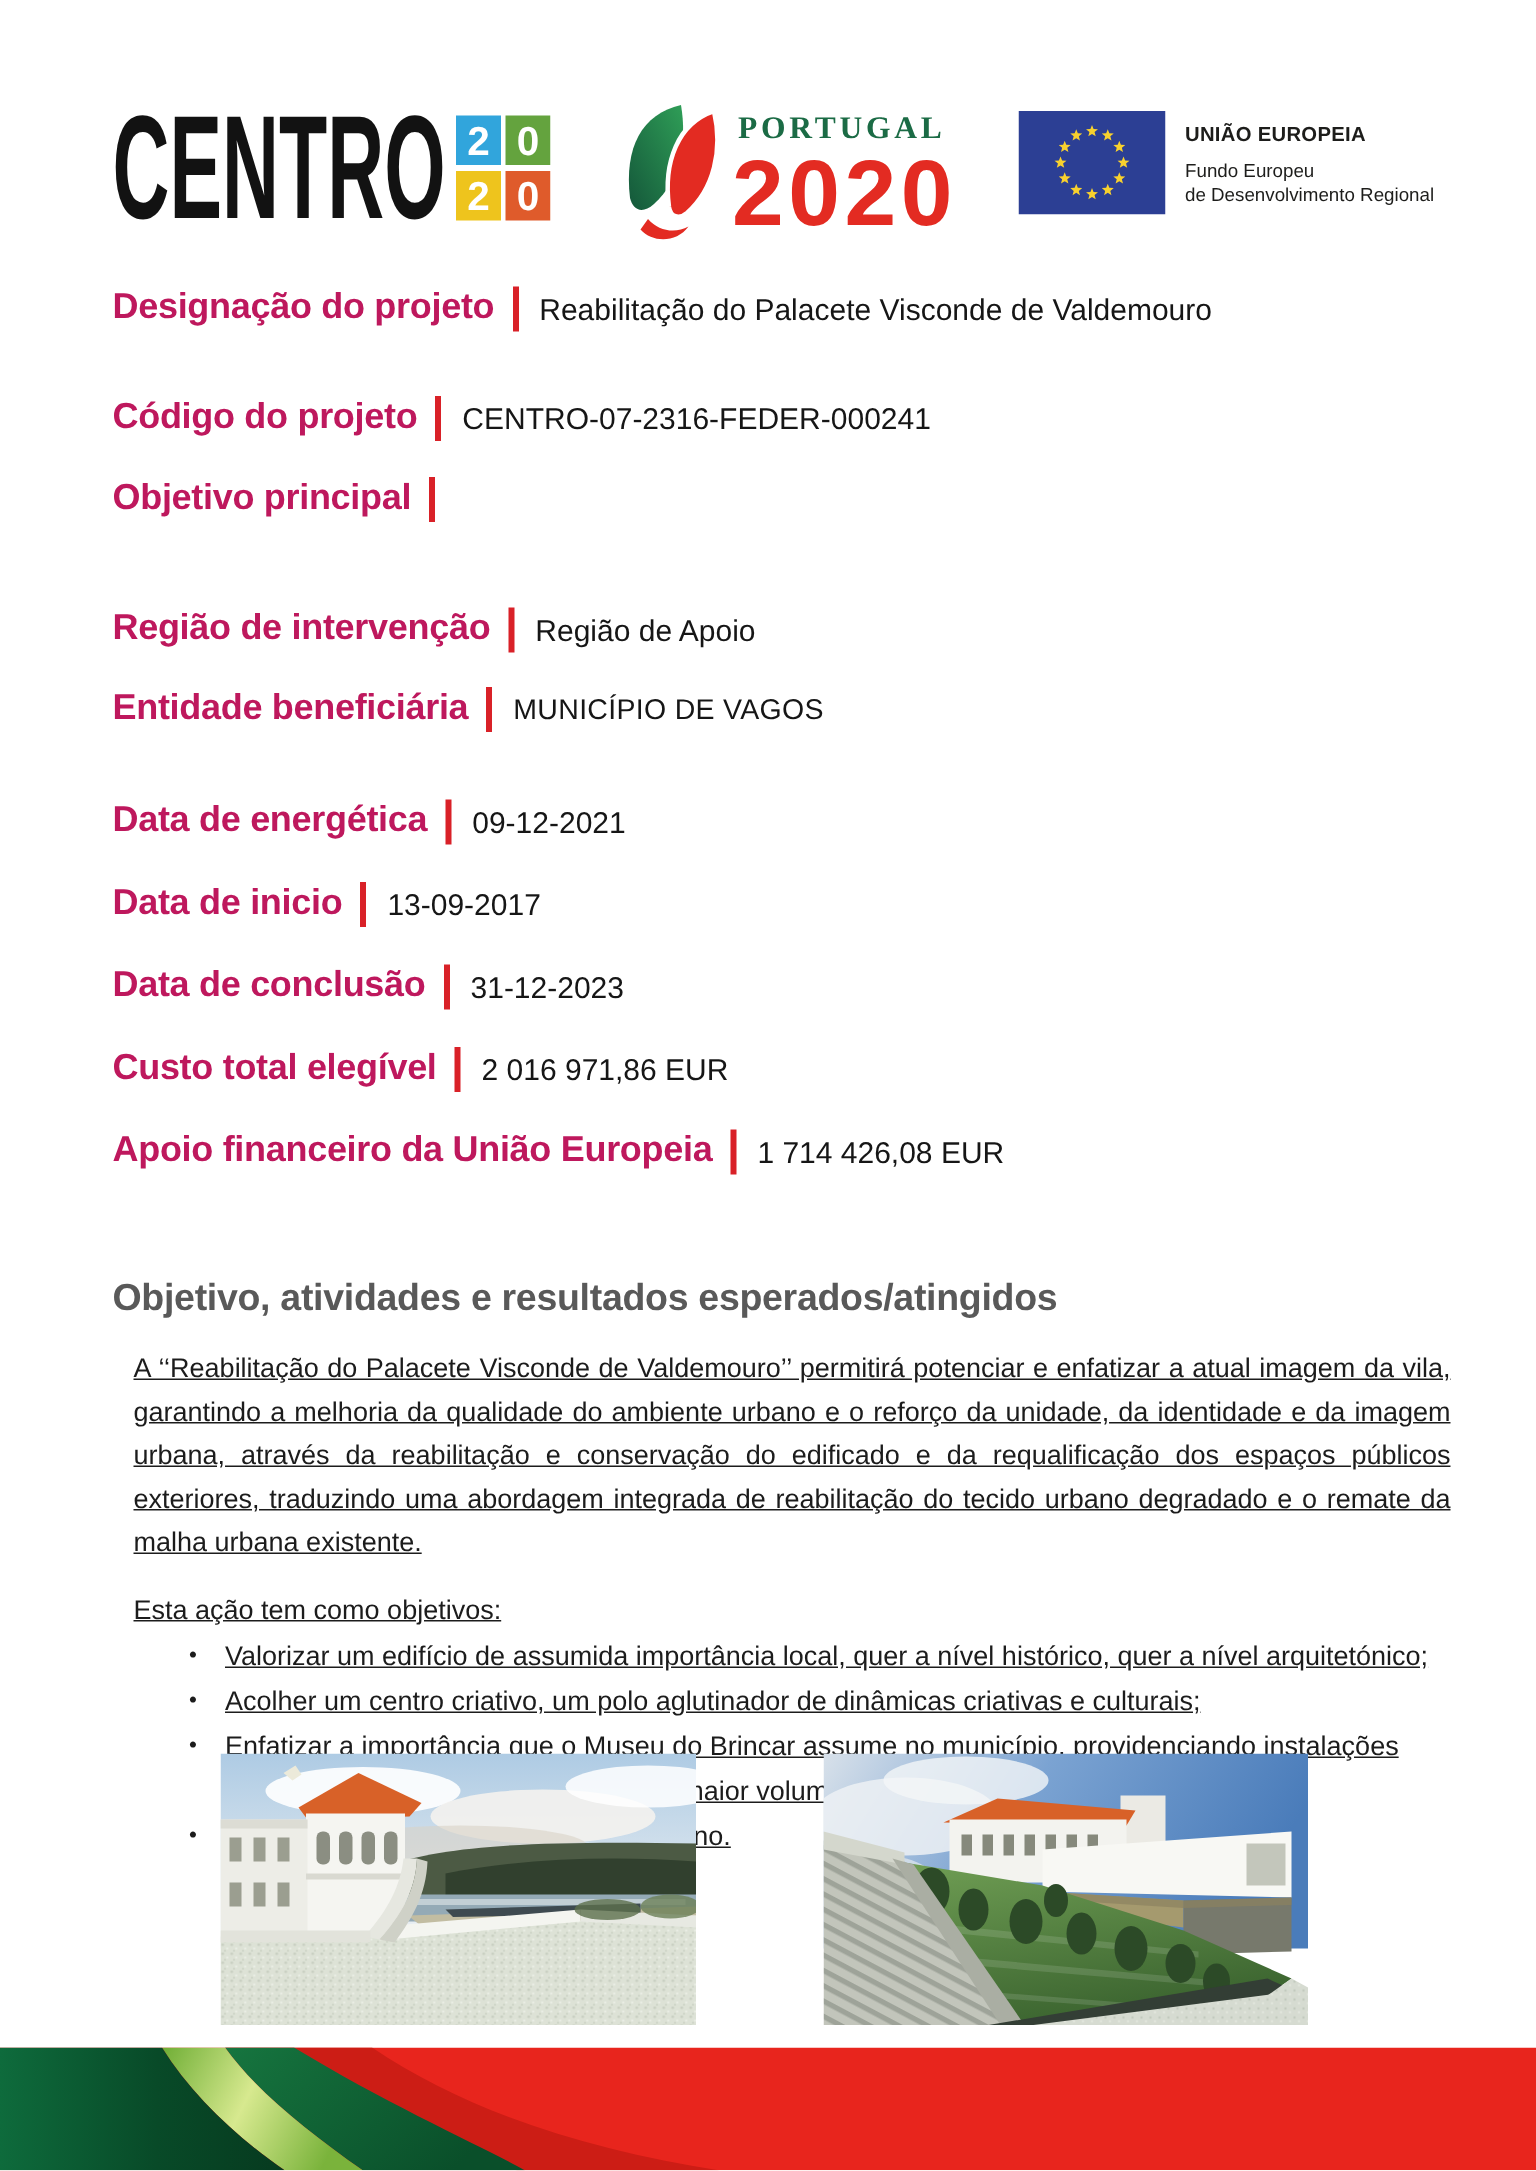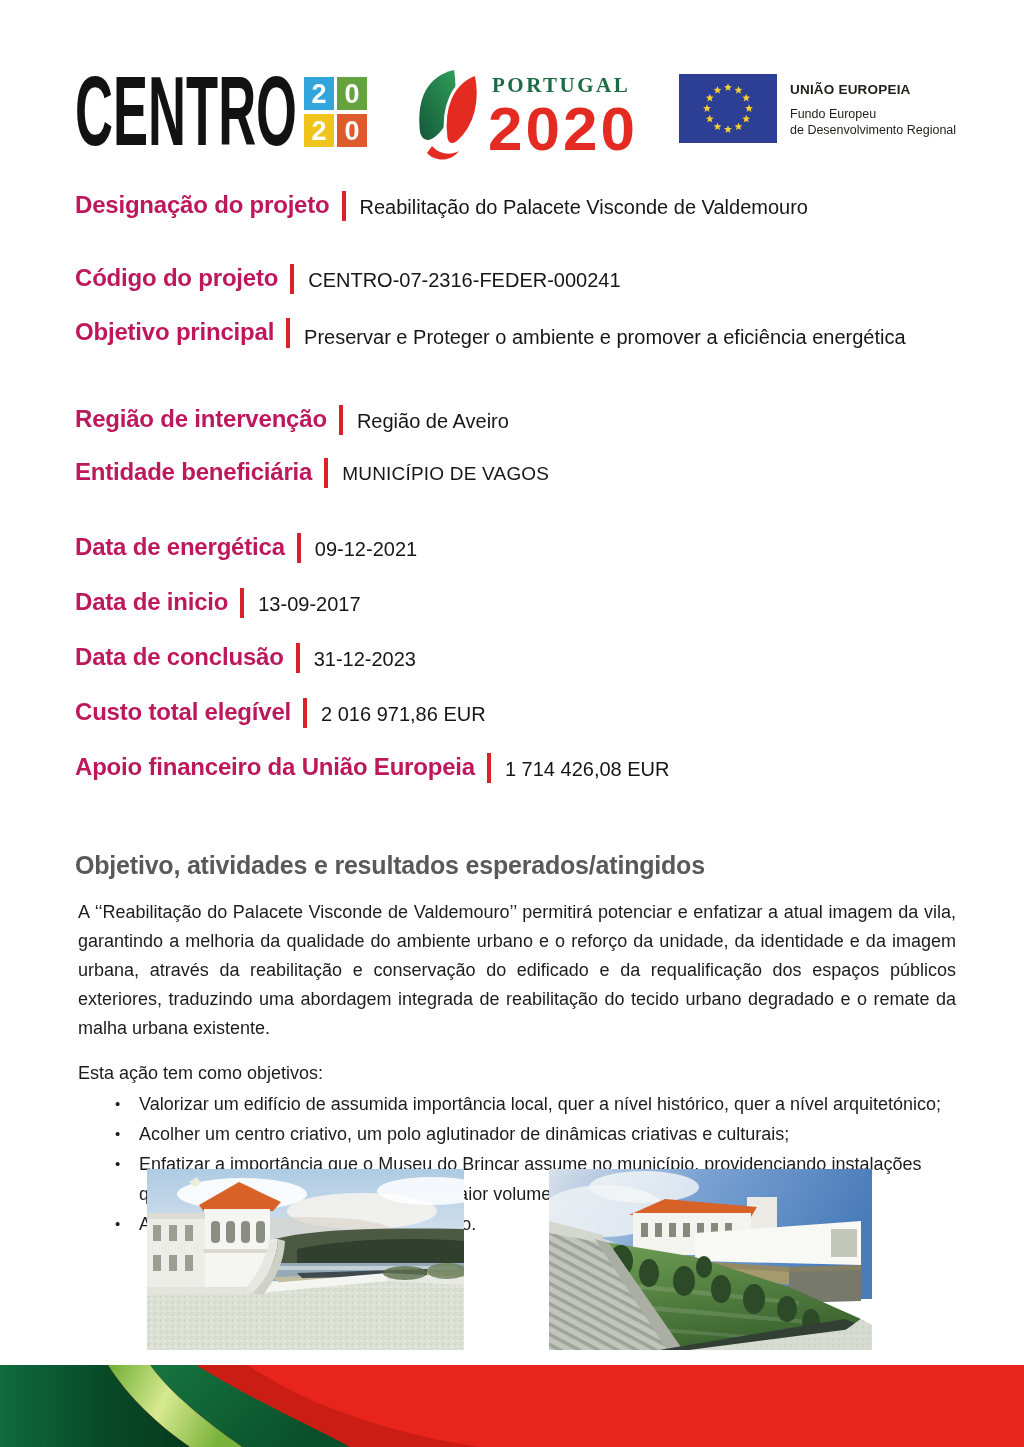--- a/index.html
+++ b/index.html
@@ -37,22 +37,22 @@
     font-size:20px; line-height:30px; color:#161616; padding-top:2px;
   }
   .field-value.justified { flex:1; text-align:justify; }
   .field-value.caps { font-size:19px; letter-spacing:.2px; }
 
   .section-heading {
     position:absolute; left:75px; top:851px; width:876px;
     font-weight:bold; font-size:25px; color:#595959; letter-spacing:-.2px;
   }
   .body-block {
-    position:absolute; left:78px; top:898px; width:878px;
-    font-size:18px; line-height:29px; color:#1c1c1c;
+    position:absolute; left:89px; top:898px; width:878px;
+    font-size:18px; line-height:29px; color:#1c1c1c;text-decoration:underline;
   }
   .body-par { text-align:justify; }
   .body-intro { margin-top:16px; }
   .bullets { list-style:none; margin-top:1px; }
   .bullets li {
     position:relative; padding-left:61px; line-height:30px;
     text-align:left; color:#1c1c1c;
   }
   .bullets li .dot {
     position:absolute; left:37px; top:0; font-size:15px; color:#1c1c1c;
@@ -139,27 +139,26 @@
 
   <div class="field-row" style="top:263px">
     <span class="field-label">Código do projeto</span>
     <span class="pipe"></span>
     <span class="field-value">CENTRO-07-2316-FEDER-000241</span>
   </div>
 
   <div class="field-row" style="top:317px">
     <span class="field-label">Objetivo principal</span>
     <span class="pipe"></span>
-    <span class="field-value justified" style="line-height:37px;">Preservar e Proteger o ambiente e promover a eficiência energética</span>
   </div>
 
   <div class="field-row" style="top:404px">
     <span class="field-label">Região de intervenção</span>
     <span class="pipe"></span>
-    <span class="field-value">Região de Aveiro</span>
+    <span class="field-value">Região de Apoio</span>
   </div>
 
   <div class="field-row" style="top:457px">
     <span class="field-label">Entidade beneficiária</span>
     <span class="pipe"></span>
     <span class="field-value caps">MUNICÍPIO DE VAGOS</span>
   </div>
 
   <div class="field-row" style="top:532px">
     <span class="field-label">Data de energética</span>

